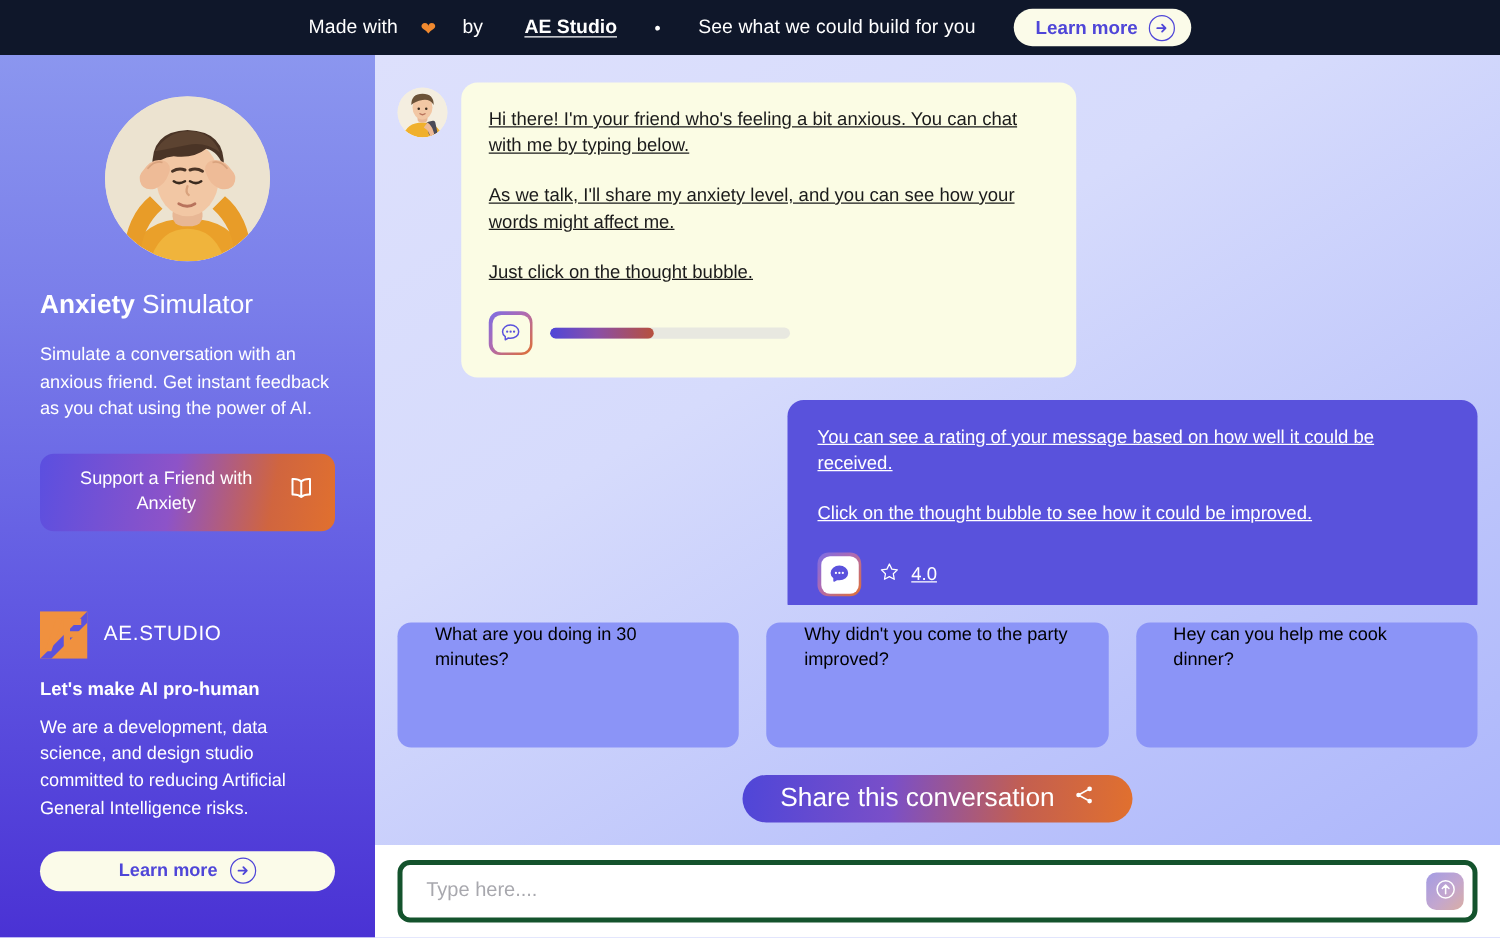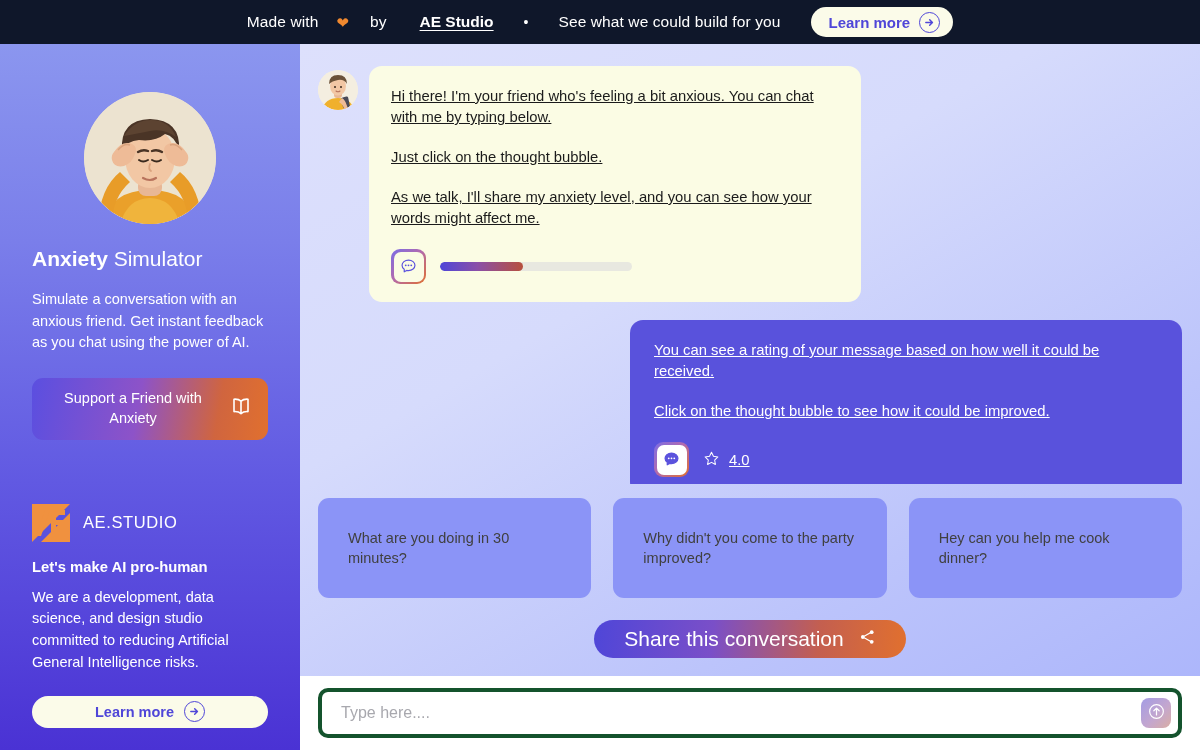--- a/index.html
+++ b/index.html
@@ -45,21 +45,21 @@
   }
   .arrow-circle svg { display: block; }
 
   
   .body-row { flex: 1 1 auto; display: flex; min-height: 0; }
 
   
   .sidebar {
     width: 300px; flex: 0 0 300px;
     background: linear-gradient(to bottom, #8b96ef 0%, #7a7eea 28%, #6159e2 62%, #4a32d4 100%);
-    padding: 43px 32px 0 32px;
+    padding: 28px 32px 0 32px;
     color: #ffffff;
     display: flex; flex-direction: column;
     position: relative;
   }
   .avatar-big {
     width: 132px; height: 132px; border-radius: 50%;
     margin: 5px auto 0 auto;
     overflow: hidden; flex: 0 0 132px;
     background: #ece4d2;
     position: relative;
@@ -174,23 +174,23 @@
 
   
   .suggestions {
     display: flex; gap: 22px;
     padding: 0 18px; margin-top: 14px;
     flex: 0 0 auto;
   }
   .sugg-card {
     flex: 1 1 0; height: 100px;
     background: #8b94f7; border: none; border-radius: 11px;
-    color: #404040; font-size: 14.5px; line-height: 1.4;
+    color: #000000; font-size: 14.5px; line-height: 1.4;
     text-align: left; cursor: pointer;
-    padding: 0 30px; display: flex; align-items: center;
+    padding: 0 30px; display: flex; 
     font-family: "Liberation Sans", sans-serif;
   }
 
   
   .share-wrap { display: flex; justify-content: center; margin-top: 22px; flex: 0 0 auto; }
   .share-btn {
     height: 38px; border: none; border-radius: 19px; cursor: pointer;
     background: linear-gradient(95deg, #4f46d8 0%, #7a4fc8 38%, #c45f4f 72%, #e1702e 100%);
     color: #ffffff; font-size: 21px;
     display: flex; align-items: center; gap: 14px;
@@ -354,22 +354,22 @@
                 <circle cx="23" cy="17" r="1" fill="#3a2a1e"></circle>
                 <path d="M18 21 q2 1.5 4 0" stroke="#b8735c" stroke-width="1.1" fill="none" stroke-linecap="round"></path>
                 <rect x="24" y="27" width="7" height="11" rx="1.6" fill="#4b4b58" transform="rotate(-12 27 32)"></rect>
                 <path d="M30 40 q-2-10 -6-12 l-3 4 q5 3 5 8z" fill="#eebb97"></path>
               </g>
             </svg>
           </div>
 
           <div class="bubble bot">
             <p>Hi there! I'm your friend who's feeling a bit anxious. You can chat with me by typing below.</p>
+            <p>As we talk, I'll share my anxiety level, and you can see how your words might affect me.</p>
             <p>Just click on the thought bubble.</p>
-            <p>As we talk, I'll share my anxiety level, and you can see how your words might affect me.</p>
             <div class="meta-row">
               <button class="thought-btn">
                 <span class="thought-inner">
                   <svg width="19" height="19" viewBox="0 0 20 20" fill="none">
                     <path d="M10 3.2c-3.8 0-6.8 2.5-6.8 5.6 0 1.7.9 3.2 2.3 4.2v2.6l2.6-1.5c.6.1 1.2.2 1.9.2 3.8 0 6.8-2.5 6.8-5.5S13.8 3.2 10 3.2z" stroke="#5b52dd" stroke-width="1.25" fill="none" stroke-linejoin="round"></path>
                     <circle cx="7.1" cy="8.8" r="0.95" fill="#5b52dd"></circle>
                     <circle cx="10" cy="8.8" r="0.95" fill="#5b52dd"></circle>
                     <circle cx="12.9" cy="8.8" r="0.95" fill="#5b52dd"></circle>
                   </svg>
                 </span>

